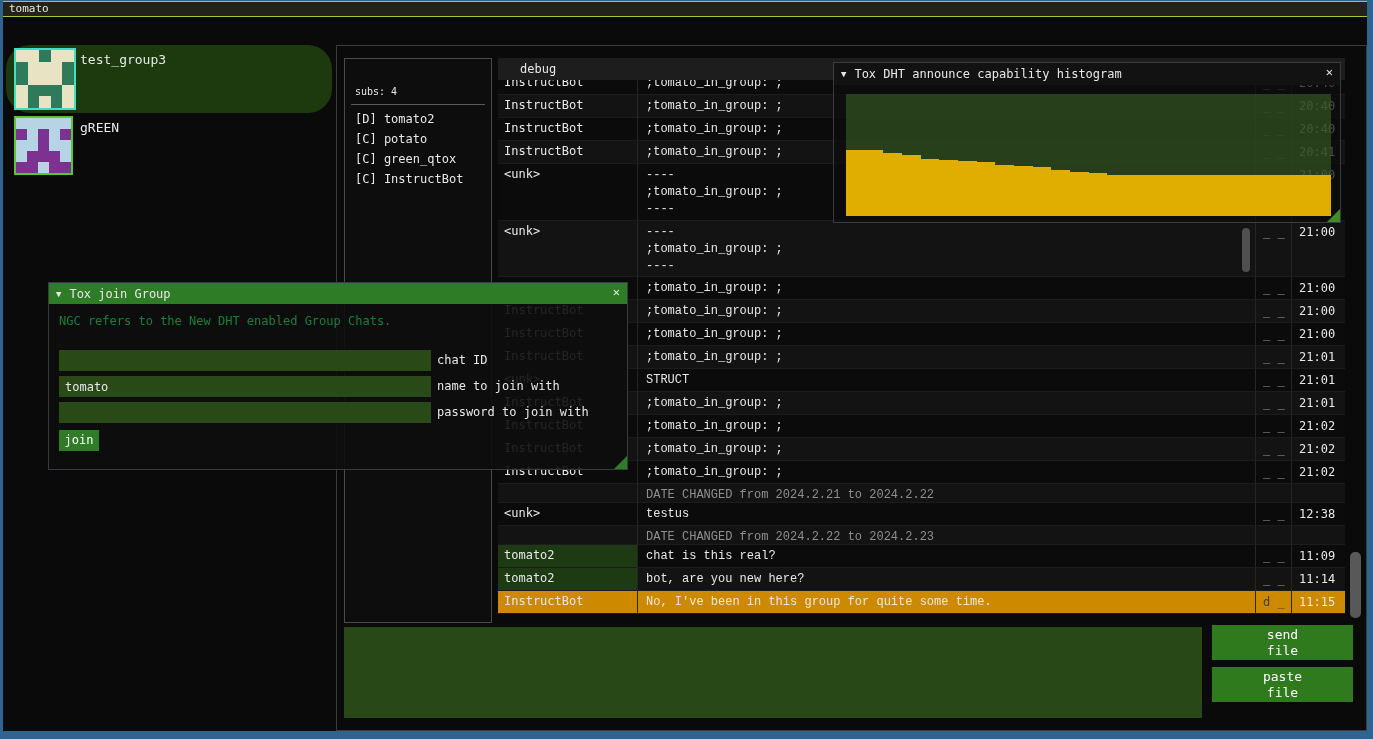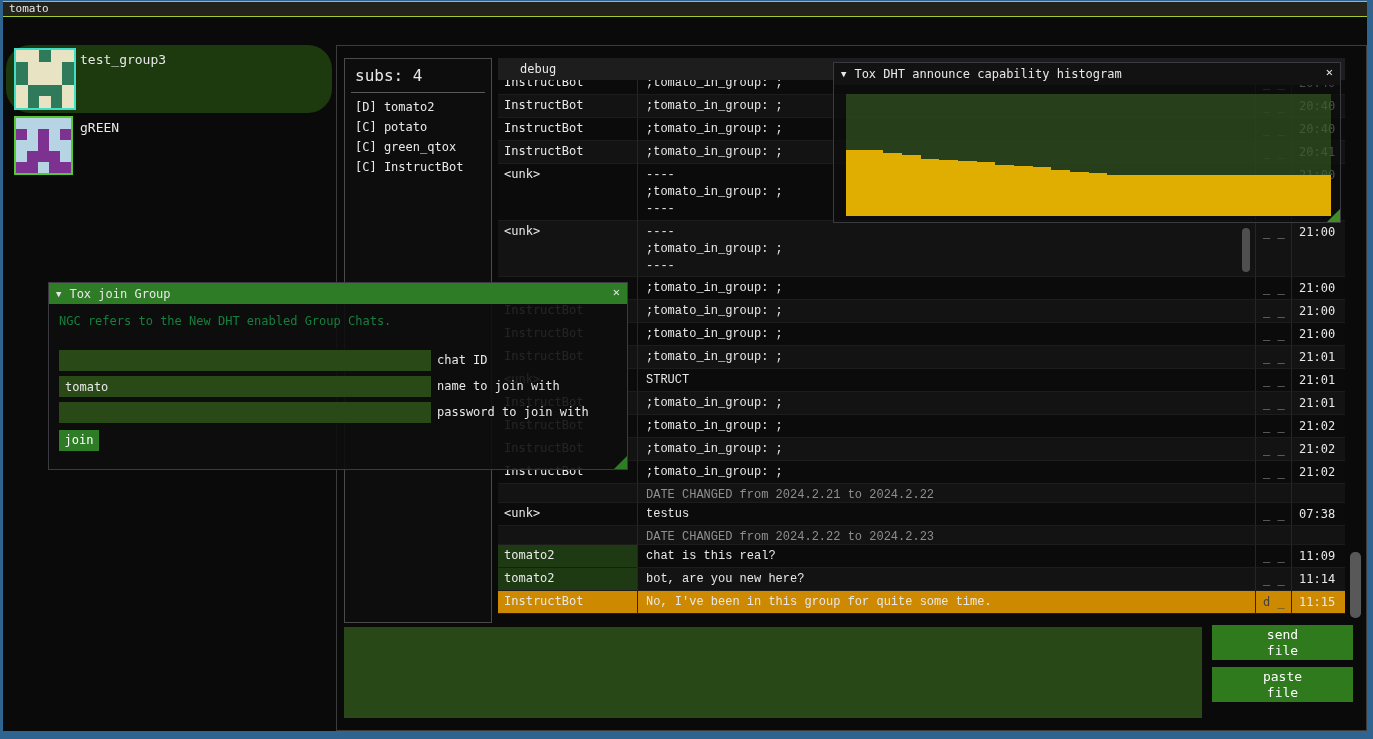--- a/index.html
+++ b/index.html
@@ -28,21 +28,21 @@
   .avatar{position:absolute;left:8px;top:3px;border:2px solid #555;display:grid;
     grid-template-columns:repeat(5,1fr);grid-template-rows:repeat(5,1fr);}
   .px{width:100%;height:100%;}
   .group-label{position:absolute;left:74px;top:7px;font-size:13px;}
 
   
   #main-panel{position:absolute;left:336px;top:45px;width:1029px;height:684px;border:1px solid #3c3c3c;}
 
   
   #subs-box{position:absolute;left:344px;top:58px;width:146px;height:563px;border:1px solid #4a4a4a;background:#0d0d0d;}
-  #subs-title{padding:7px 0 0 10px;font-size:16px;}
+  #subs-title{padding:7px 0 0 10px;font-size:10px;margin-top:20px;}
   #subs-sep{margin:7px 6px 4px 6px;height:1px;background:#5a5a5a;}
   .sub-item{height:20px;line-height:20px;padding-left:10px;font-size:12px;white-space:nowrap;}
 
   
   #chat-header{position:absolute;left:498px;top:58px;width:847px;height:22px;background:#1d1d1d;
     font-size:12px;line-height:22px;padding-left:22px;box-sizing:border-box;z-index:5;}
   #chat-rows{position:absolute;left:498px;top:72px;width:847px;z-index:1;}
   .chat-row{display:flex;box-sizing:border-box;font-size:12px;}
   .chat-row.sa{background:#0b0b0b;}
   .chat-row.sb{background:#131313;}
@@ -319,21 +319,21 @@
         </div>
         <div class="c-ind"></div>
         <div class="c-time"></div>
       </div>
       <div class="chat-row sa" style="height: 23px;">
         <div class="c-name">&lt;unk&gt;</div>
         <div class="c-msg">
           <div class="m-line">testus</div>
         </div>
         <div class="c-ind">_ _</div>
-        <div class="c-time">07:38</div>
+        <div class="c-time">12:38</div>
       </div>
       <div class="chat-row sb" style="height: 19px;">
         <div class="c-name"></div>
         <div class="c-msg date">
           <div class="m-line">DATE CHANGED from 2024.2.22 to 2024.2.23</div>
         </div>
         <div class="c-ind"></div>
         <div class="c-time"></div>
       </div>
       <div class="chat-row sa" style="height: 23px;">

